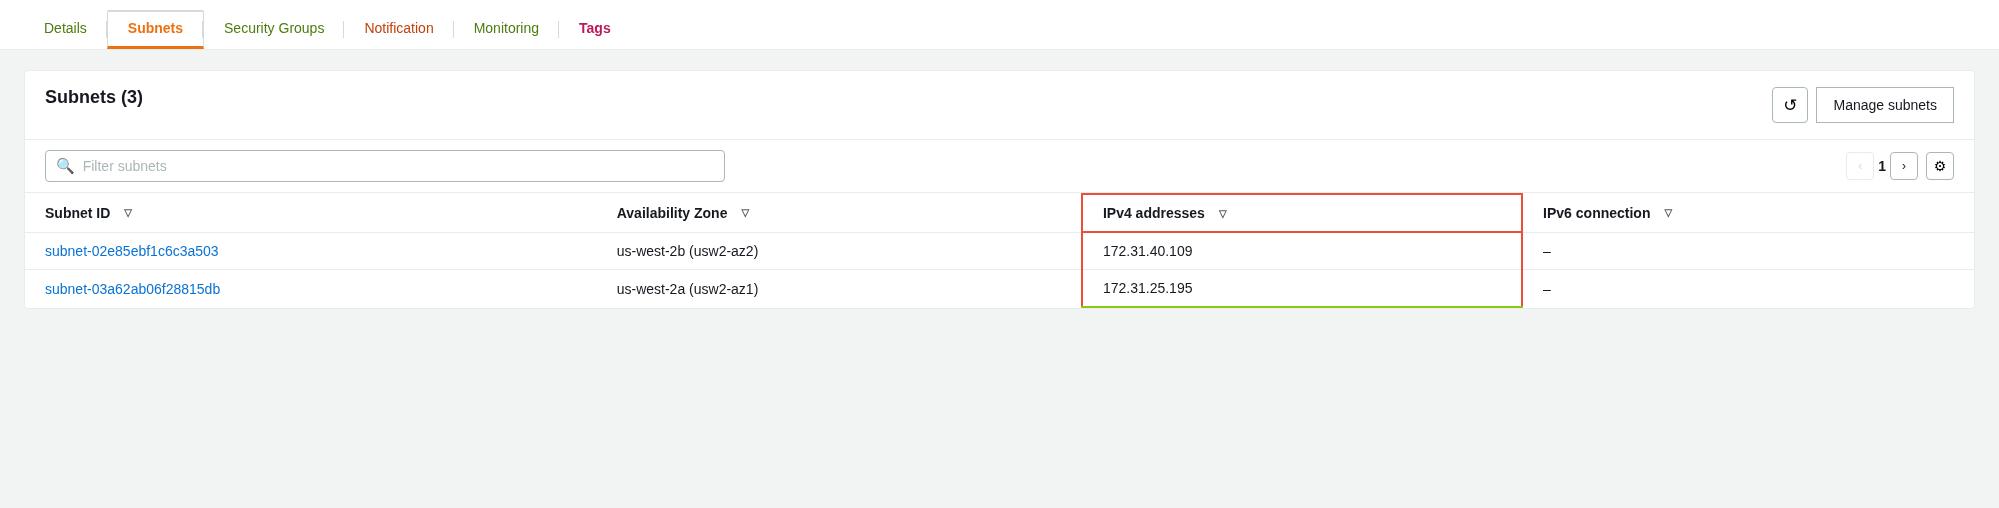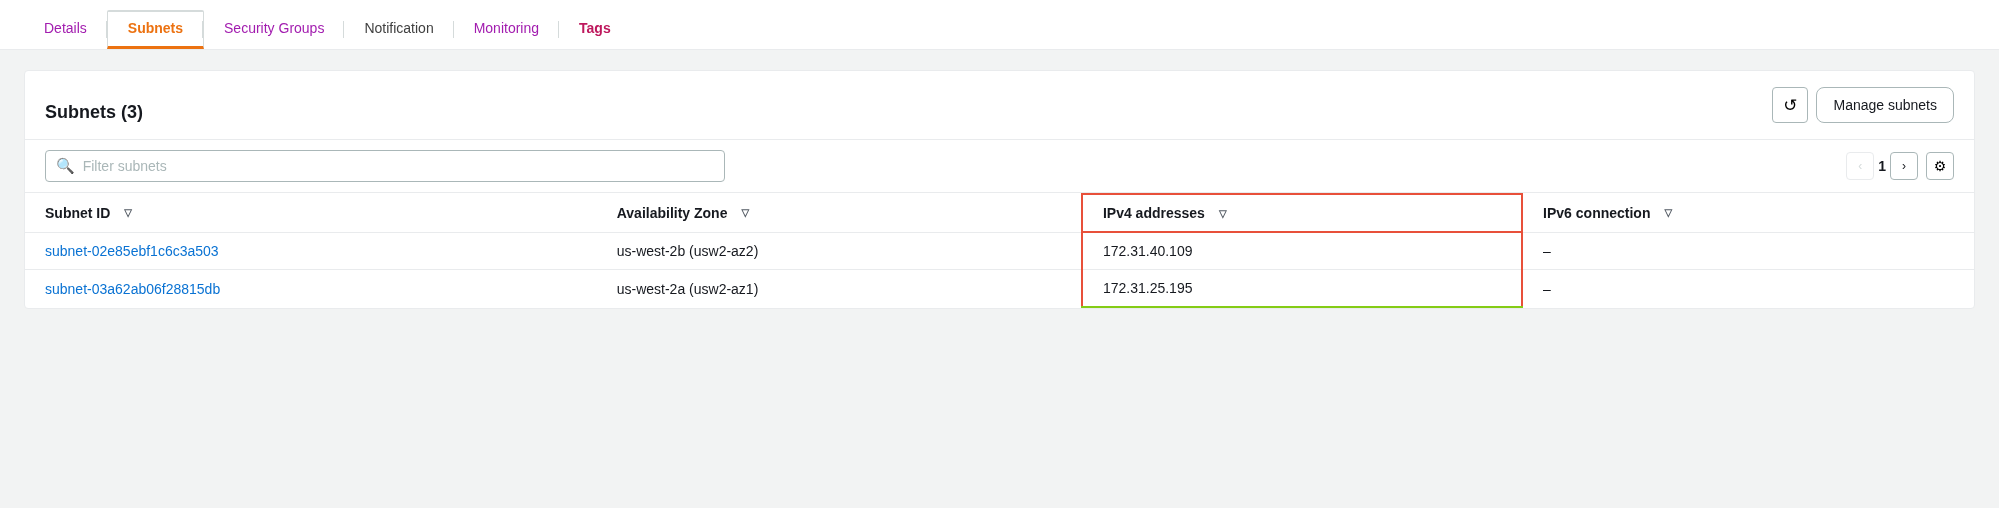--- a/index.html
+++ b/index.html
@@ -29,21 +29,21 @@
     }
     .tabs {
       display: flex;
       align-items: flex-end;
       gap: 0;
     }
     .tab {
       padding: 8px 20px 10px 20px;
       cursor: pointer;
       font-size: 14px;
-      color: #a21caf;
+      color: #4d7c0f;
       border-bottom: 3px solid transparent;
       white-space: nowrap;
       position: relative;
     }
     .tab:not(:last-child)::after {
       content: '';
       position: absolute;
       right: 0;
       top: 25%;
       height: 50%;
@@ -54,39 +54,39 @@
       color: #ec7211;
       font-weight: 700;
       border-bottom: 3px solid #ec7211;
       border-top: 2px solid #d5dbdb;
       border-left: 1px solid #d5dbdb;
       border-right: 1px solid #d5dbdb;
       border-radius: 2px 2px 0 0;
       background: #fff;
     }
     .tab.disabled {
-      color: #404040;
+      color: #c2410c;
       cursor: default;
       text-align: center;
     }
     .tab.bold-label {
       font-weight: 700;
       color: #be185d;
     }
     .content-area {
       padding: 20px 24px;
     }
     .panel {
       background: #fff;
       border: 1px solid #e9ebed;
       border-radius: 4px;
     }
     .panel-header {
       display: flex;
-      align-items: flex-end;
+      align-items: flex-start;
       justify-content: space-between;
       padding: 16px 20px;
       border-bottom: 1px solid #e9ebed;
     }
     .panel-title {
       font-size: 18px;
       font-weight: 700;
       color: #16191f;
     }
     .panel-actions {
@@ -104,21 +104,21 @@
       align-items: center;
       justify-content: center;
       cursor: pointer;
       font-size: 16px;
     }
     .btn-text {
       height: 36px;
       padding: 0 16px;
       border: 1px solid #aab7b8;
       background: #fff;
-      border-radius: 8px;
+      border-radius: 0;
       cursor: pointer;
       font-size: 14px;
       color: #16191f;
       display: flex;
       align-items: center;
     }
     .search-input-wrap {
       display: flex;
       align-items: center;
       border: 1px solid #aab7b8;

